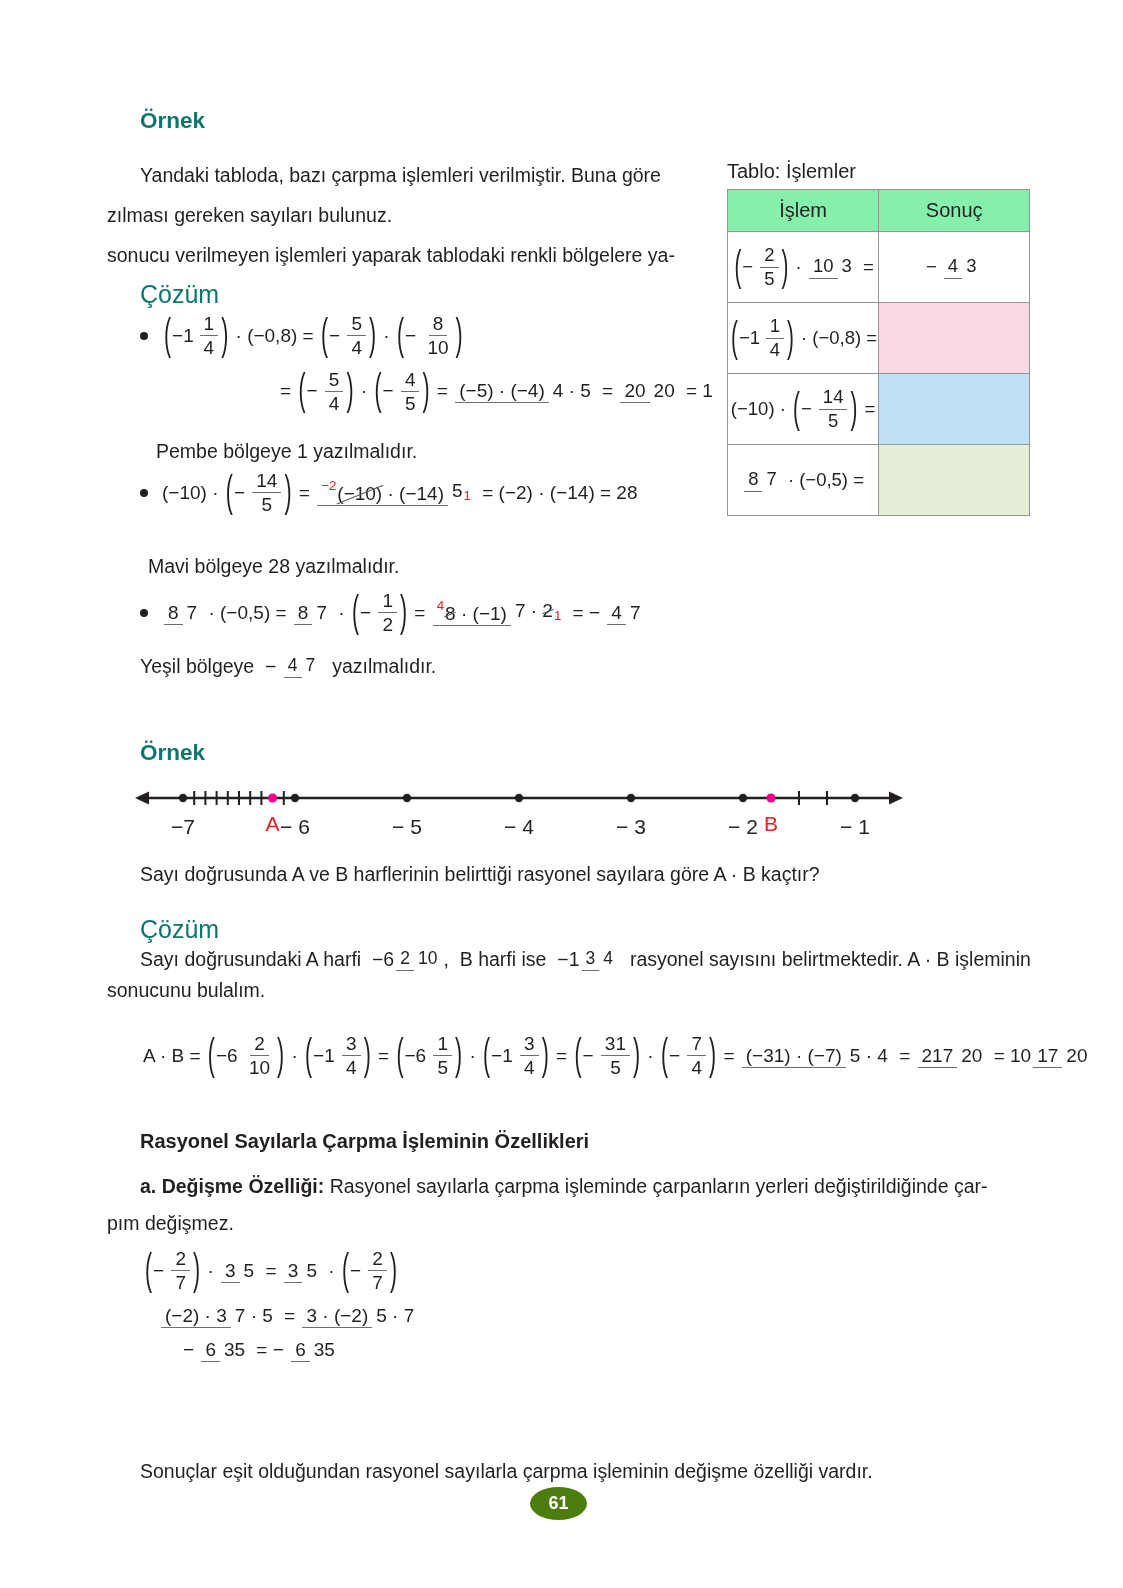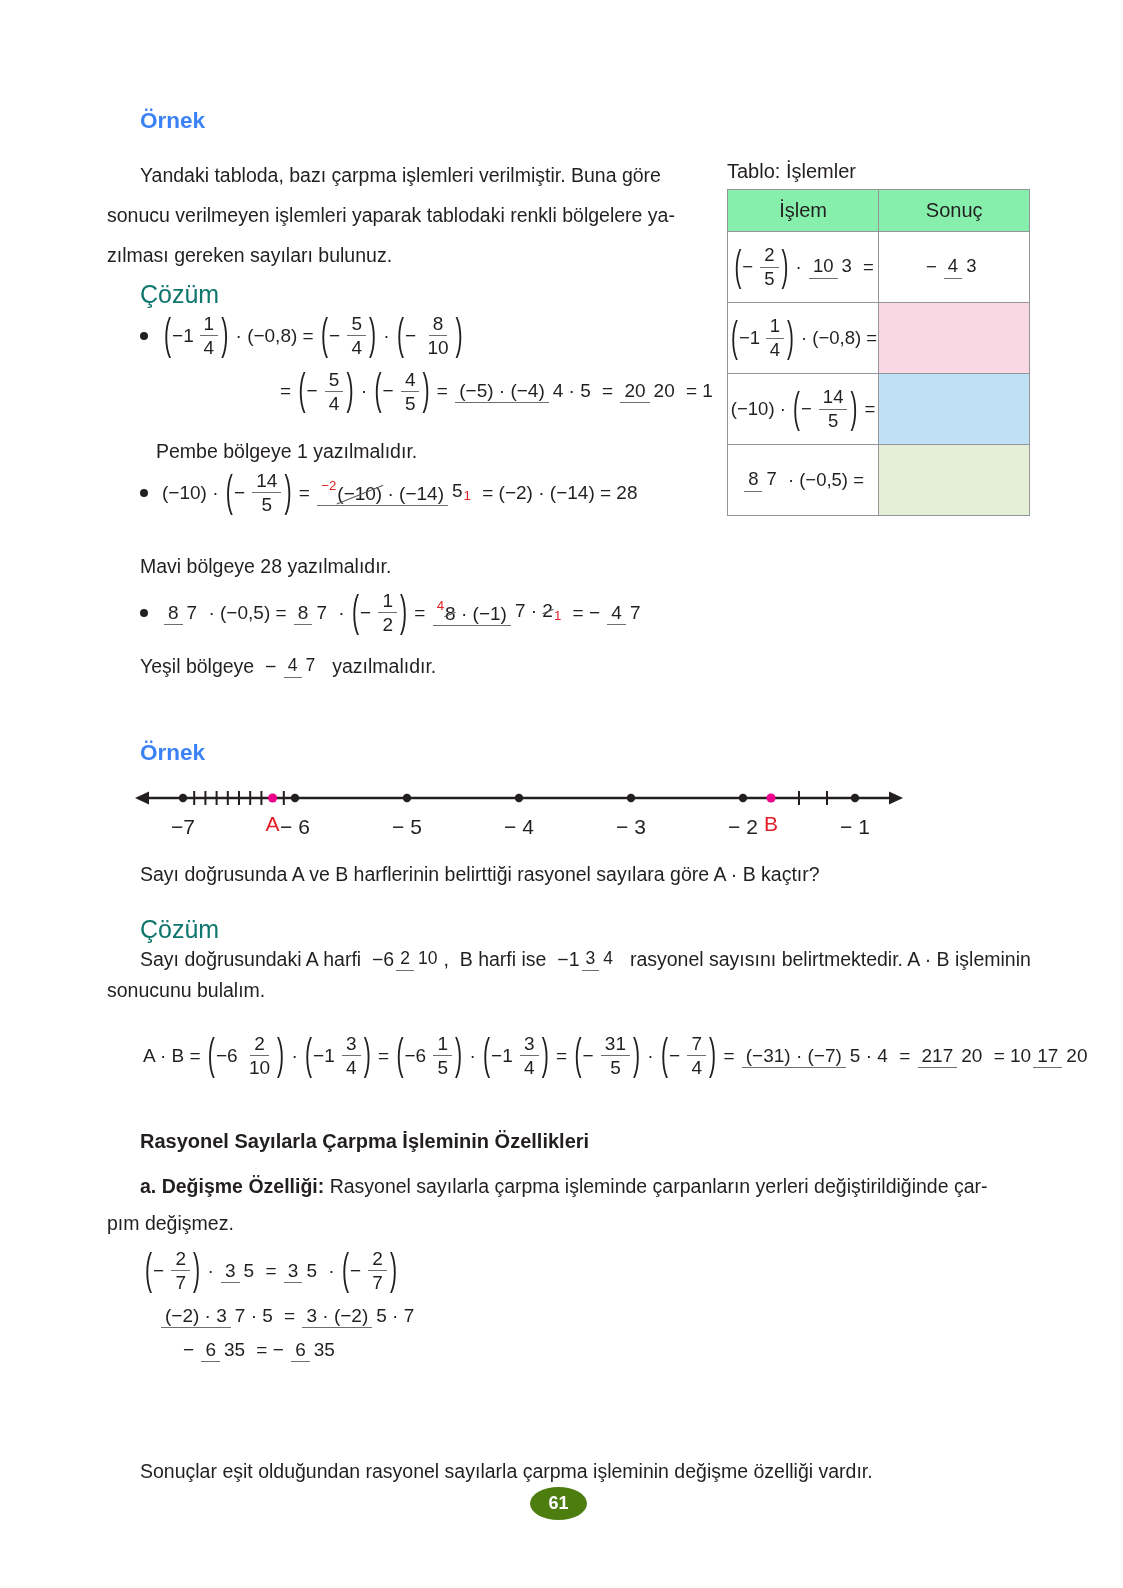--- a/index.html
+++ b/index.html
@@ -1,20 +1,20 @@
 <!DOCTYPE html>
 <html lang="tr"><head>
 <meta charset="utf-8">
 <style>
   html,body{margin:0;padding:0;background:#fff;}
   .page{position:relative;width:1123px;height:1588px;background:#ffffff;overflow:hidden;
         font-family:"Liberation Sans","DejaVu Sans",sans-serif;color:#231f20;font-size:19.5px;}
   .abs{position:absolute;}
 
-  .heading-red{color:#3b82f6;font-weight:bold;font-size:22.5px;}
+  .heading-red{color:#0f766e;font-weight:bold;font-size:22.5px;}
   .subheading-red{color:#0f766e;font-weight:400;font-size:25px;}
 
   .para{line-height:40px;width:610px;}
   .para .pline{white-space:pre;}
   .indent{padding-left:33px;}
 
   
   .mathline{display:flex;align-items:center;white-space:pre;font-size:19px;}
   .mathline > span{display:inline-block;}
   .frac{display:inline-flex;flex-direction:column;align-items:center;vertical-align:middle;
@@ -58,22 +58,22 @@
 </style>
 </head>
 <body>
 
 <div class="page">
 
   <div class="abs heading-red" style="left:140px;top:108px;">Örnek</div>
 
   <div class="abs para" style="left:107px;top:155px;">
     <div class="pline indent">Yandaki tabloda, bazı çarpma işlemleri verilmiştir. Buna göre</div>
+    <div class="pline">zılması gereken sayıları bulunuz.</div>
     <div class="pline">sonucu verilmeyen işlemleri yaparak tablodaki renkli bölgelere ya-</div>
-    <div class="pline">zılması gereken sayıları bulunuz.</div>
   </div>
 
   <div class="abs" style="left:727px;top:160px;font-size:20px;">Tablo: İşlemler</div>
   <table class="isltable abs" style="left:727px;top:189px;">
     <thead>
       <tr>
         <th class="col-islem">İşlem</th>
         <th class="col-sonuc">Sonuç</th>
       </tr>
     </thead>
@@ -117,21 +117,21 @@
     <div class="mathline" style="margin-left:140px;margin-top:10px;"><span>= </span><span class="pgroup"><span class="paren">(</span><span class="pinner"><span>− </span><span class="frac"><span class="num"><span>5</span></span><span class="den"><span>4</span></span></span></span><span class="paren">)</span></span><span> · </span><span class="pgroup"><span class="paren">(</span><span class="pinner"><span>− </span><span class="frac"><span class="num"><span>4</span></span><span class="den"><span>5</span></span></span></span><span class="paren">)</span></span><span> = </span><span class="frac"><span class="num"><span>(−5) · (−4)</span></span><span class="den"><span>4 · 5</span></span></span><span> = </span><span class="frac"><span class="num"><span>20</span></span><span class="den"><span>20</span></span></span><span> = 1</span></div>
   </div>
 
   <div class="abs" style="left:156px;top:440px;">Pembe bölgeye 1 yazılmalıdır.</div>
 
   <div class="abs bullet-row" style="left:140px;top:470px;">
     <span class="bullet-dot"></span>
     <span class="mathline"><span>(−10) · </span><span class="pgroup"><span class="paren">(</span><span class="pinner"><span>− </span><span class="frac"><span class="num"><span>14</span></span><span class="den"><span>5</span></span></span></span><span class="paren">)</span></span><span> = </span><span class="frac"><span class="num"><span class="msup">−2</span><span class="mstrike">(−10)</span><span> · (−14)</span></span><span class="den"><span>5</span><span class="msub">1</span></span></span><span> = (−2) · (−14) = 28</span></span>
   </div>
 
-  <div class="abs" style="left:140px;top:555px;">Mavi bölgeye 28 yazılmalıdır.</div>
+  <div class="abs" style="left:148px;top:555px;">Mavi bölgeye 28 yazılmalıdır.</div>
 
   <div class="abs bullet-row" style="left:140px;top:590px;">
     <span class="bullet-dot"></span>
     <span class="mathline"><span class="frac"><span class="num"><span>8</span></span><span class="den"><span>7</span></span></span><span> · (−0,5) = </span><span class="frac"><span class="num"><span>8</span></span><span class="den"><span>7</span></span></span><span> · </span><span class="pgroup"><span class="paren">(</span><span class="pinner"><span>− </span><span class="frac"><span class="num"><span>1</span></span><span class="den"><span>2</span></span></span></span><span class="paren">)</span></span><span> = </span><span class="frac"><span class="num"><span class="msup">4</span><span class="mstrike">8</span><span> · (−1)</span></span><span class="den"><span>7 · </span><span class="mstrike">2</span><span class="msub">1</span></span></span><span> = − </span><span class="frac"><span class="num"><span>4</span></span><span class="den"><span>7</span></span></span></span>
   </div>
 
   <div class="abs mathline inline-math" style="left:140px;top:655px;font-size:19.5px;"><span>Yeşil bölgeye  − </span><span class="frac"><span class="num"><span>4</span></span><span class="den"><span>7</span></span></span><span>  yazılmalıdır.</span></div>
 
   <div class="abs heading-red" style="left:140px;top:740px;">Örnek</div>
 

